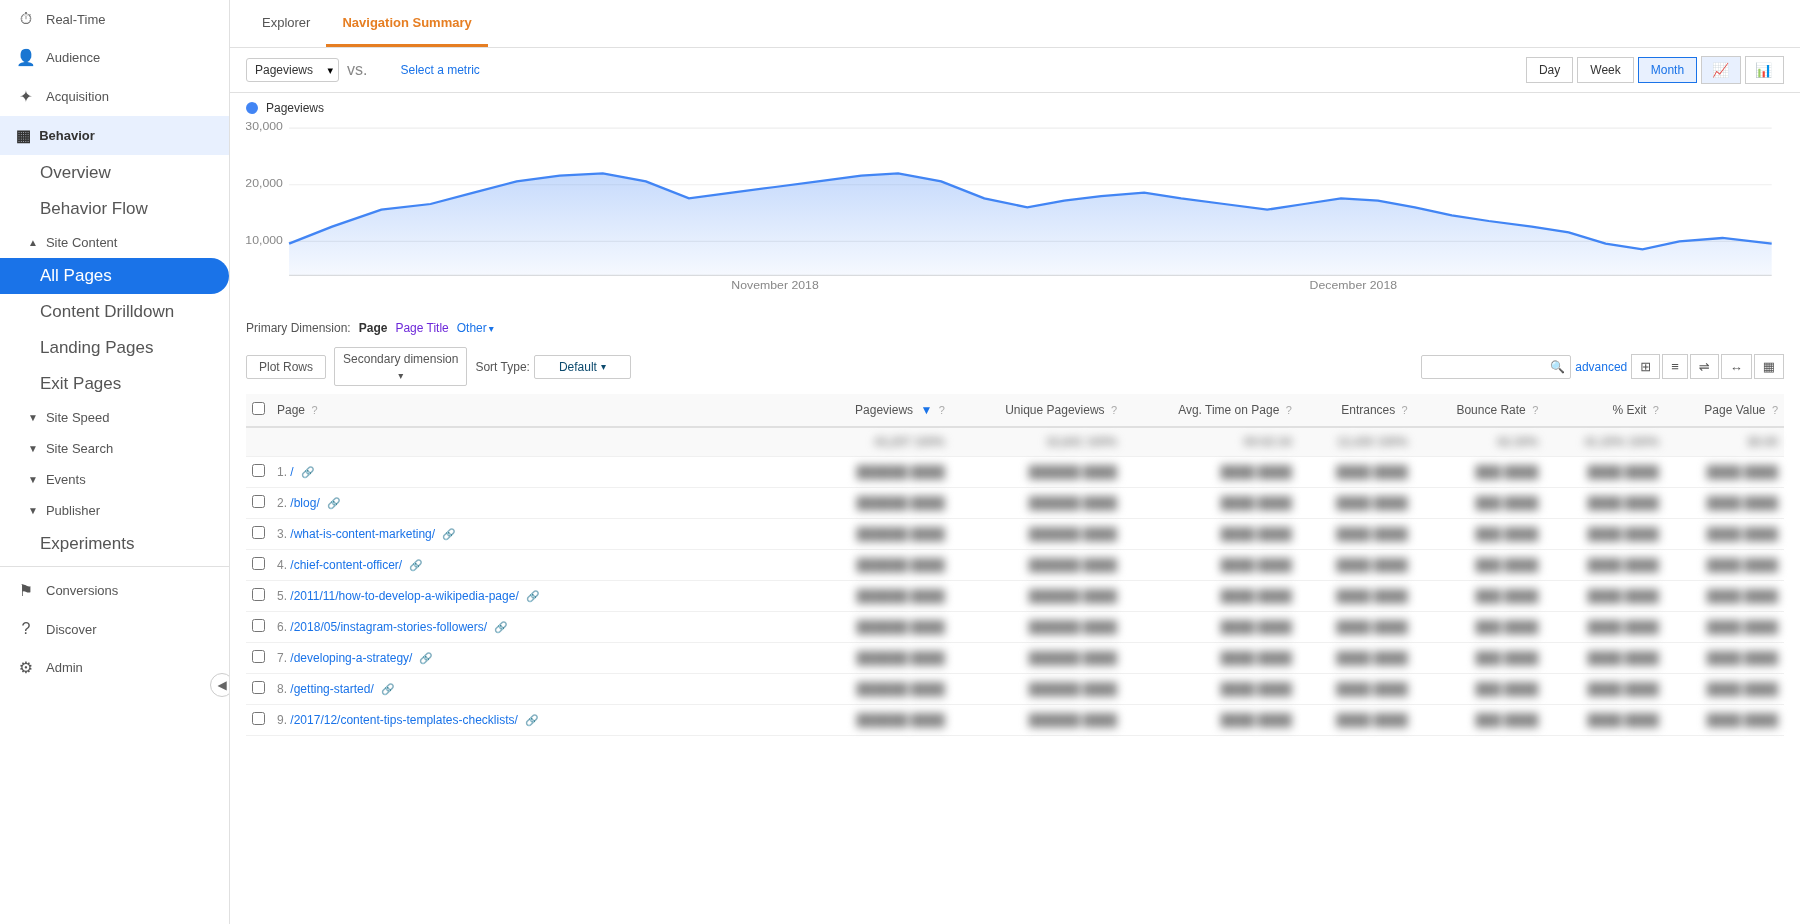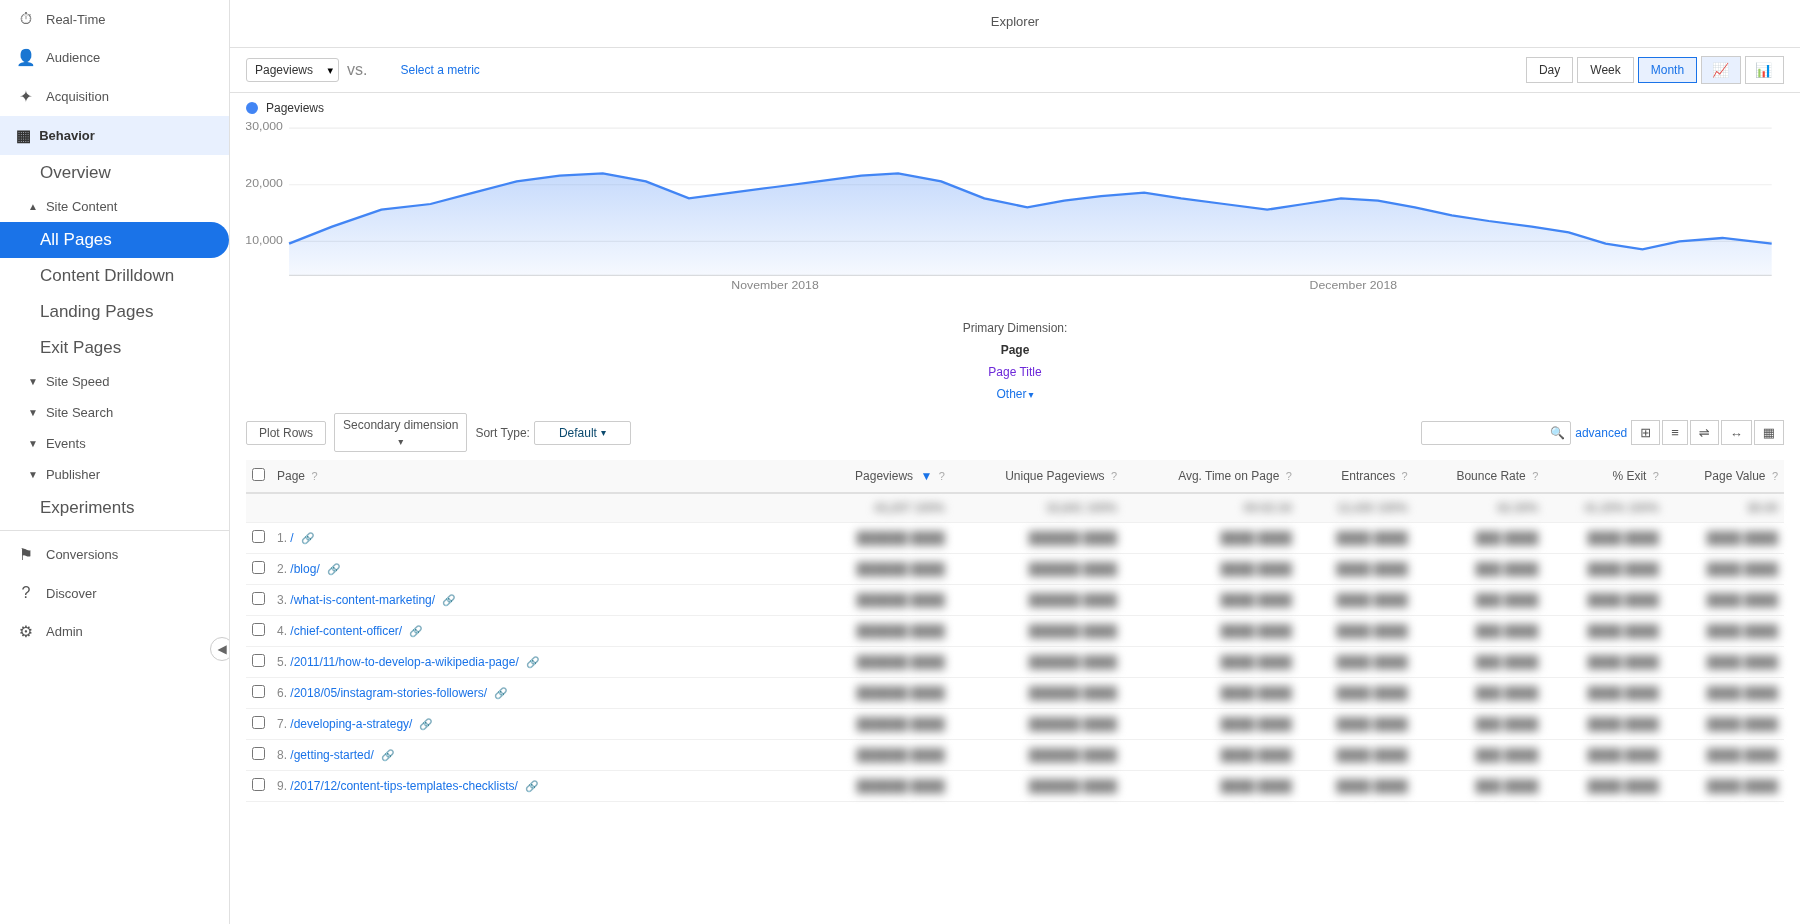--- a/index.html
+++ b/index.html
@@ -83,21 +83,20 @@
     }
 
     
     .tabs-bar {
       display: flex;
       align-items: center;
       border-bottom: 1px solid #e0e0e0;
       padding: 0 16px;
       background: #fff;
       height: 48px;
-      flex-direction: column;
     }
     .tab {
       padding: 14px 16px;
       cursor: pointer;
       color: #555;
       font-size: 13px;
       border-bottom: 3px solid transparent;
     }
     .tab.active {
       color: #e67e22;
@@ -188,26 +187,25 @@
     
     .table-area {
       flex: 1;
       overflow-y: auto;
       padding: 0 16px 16px 16px;
     }
 
     
     .primary-dim-row {
       display: flex;
-      align-items: center;
+      align-items: flex-start;
       padding: 8px 0;
       gap: 8px;
       font-size: 12px;
       color: #555;
-      flex-direction: column;
     }
     .dim-link {
       color: #6d28d9;
       cursor: pointer;
       text-decoration: none;
     }
     .other-link {
       color: #1a73e8;
       cursor: pointer;
       font-size: 12px;
@@ -353,20 +351,23 @@
     <span class="icon">✦</span>
     <span>Acquisition</span>
   </div>
 
   <div class="sidebar-section-header">
     <span style="font-size:16px;">▦</span>
     <span>Behavior</span>
   </div>
   <div class="sidebar-sub-item">
     <span>Overview</span>
+  </div>
+  <div class="sidebar-sub-item">
+    <span>Behavior Flow</span>
   </div>
 
   <div class="sidebar-sub-section">
     <span style="font-size:10px;">▲</span>
     <span>Site Content</span>
   </div>
   <div class="sidebar-sub-item active">
     <span>All Pages</span>
   </div>
   <div class="sidebar-sub-item">

